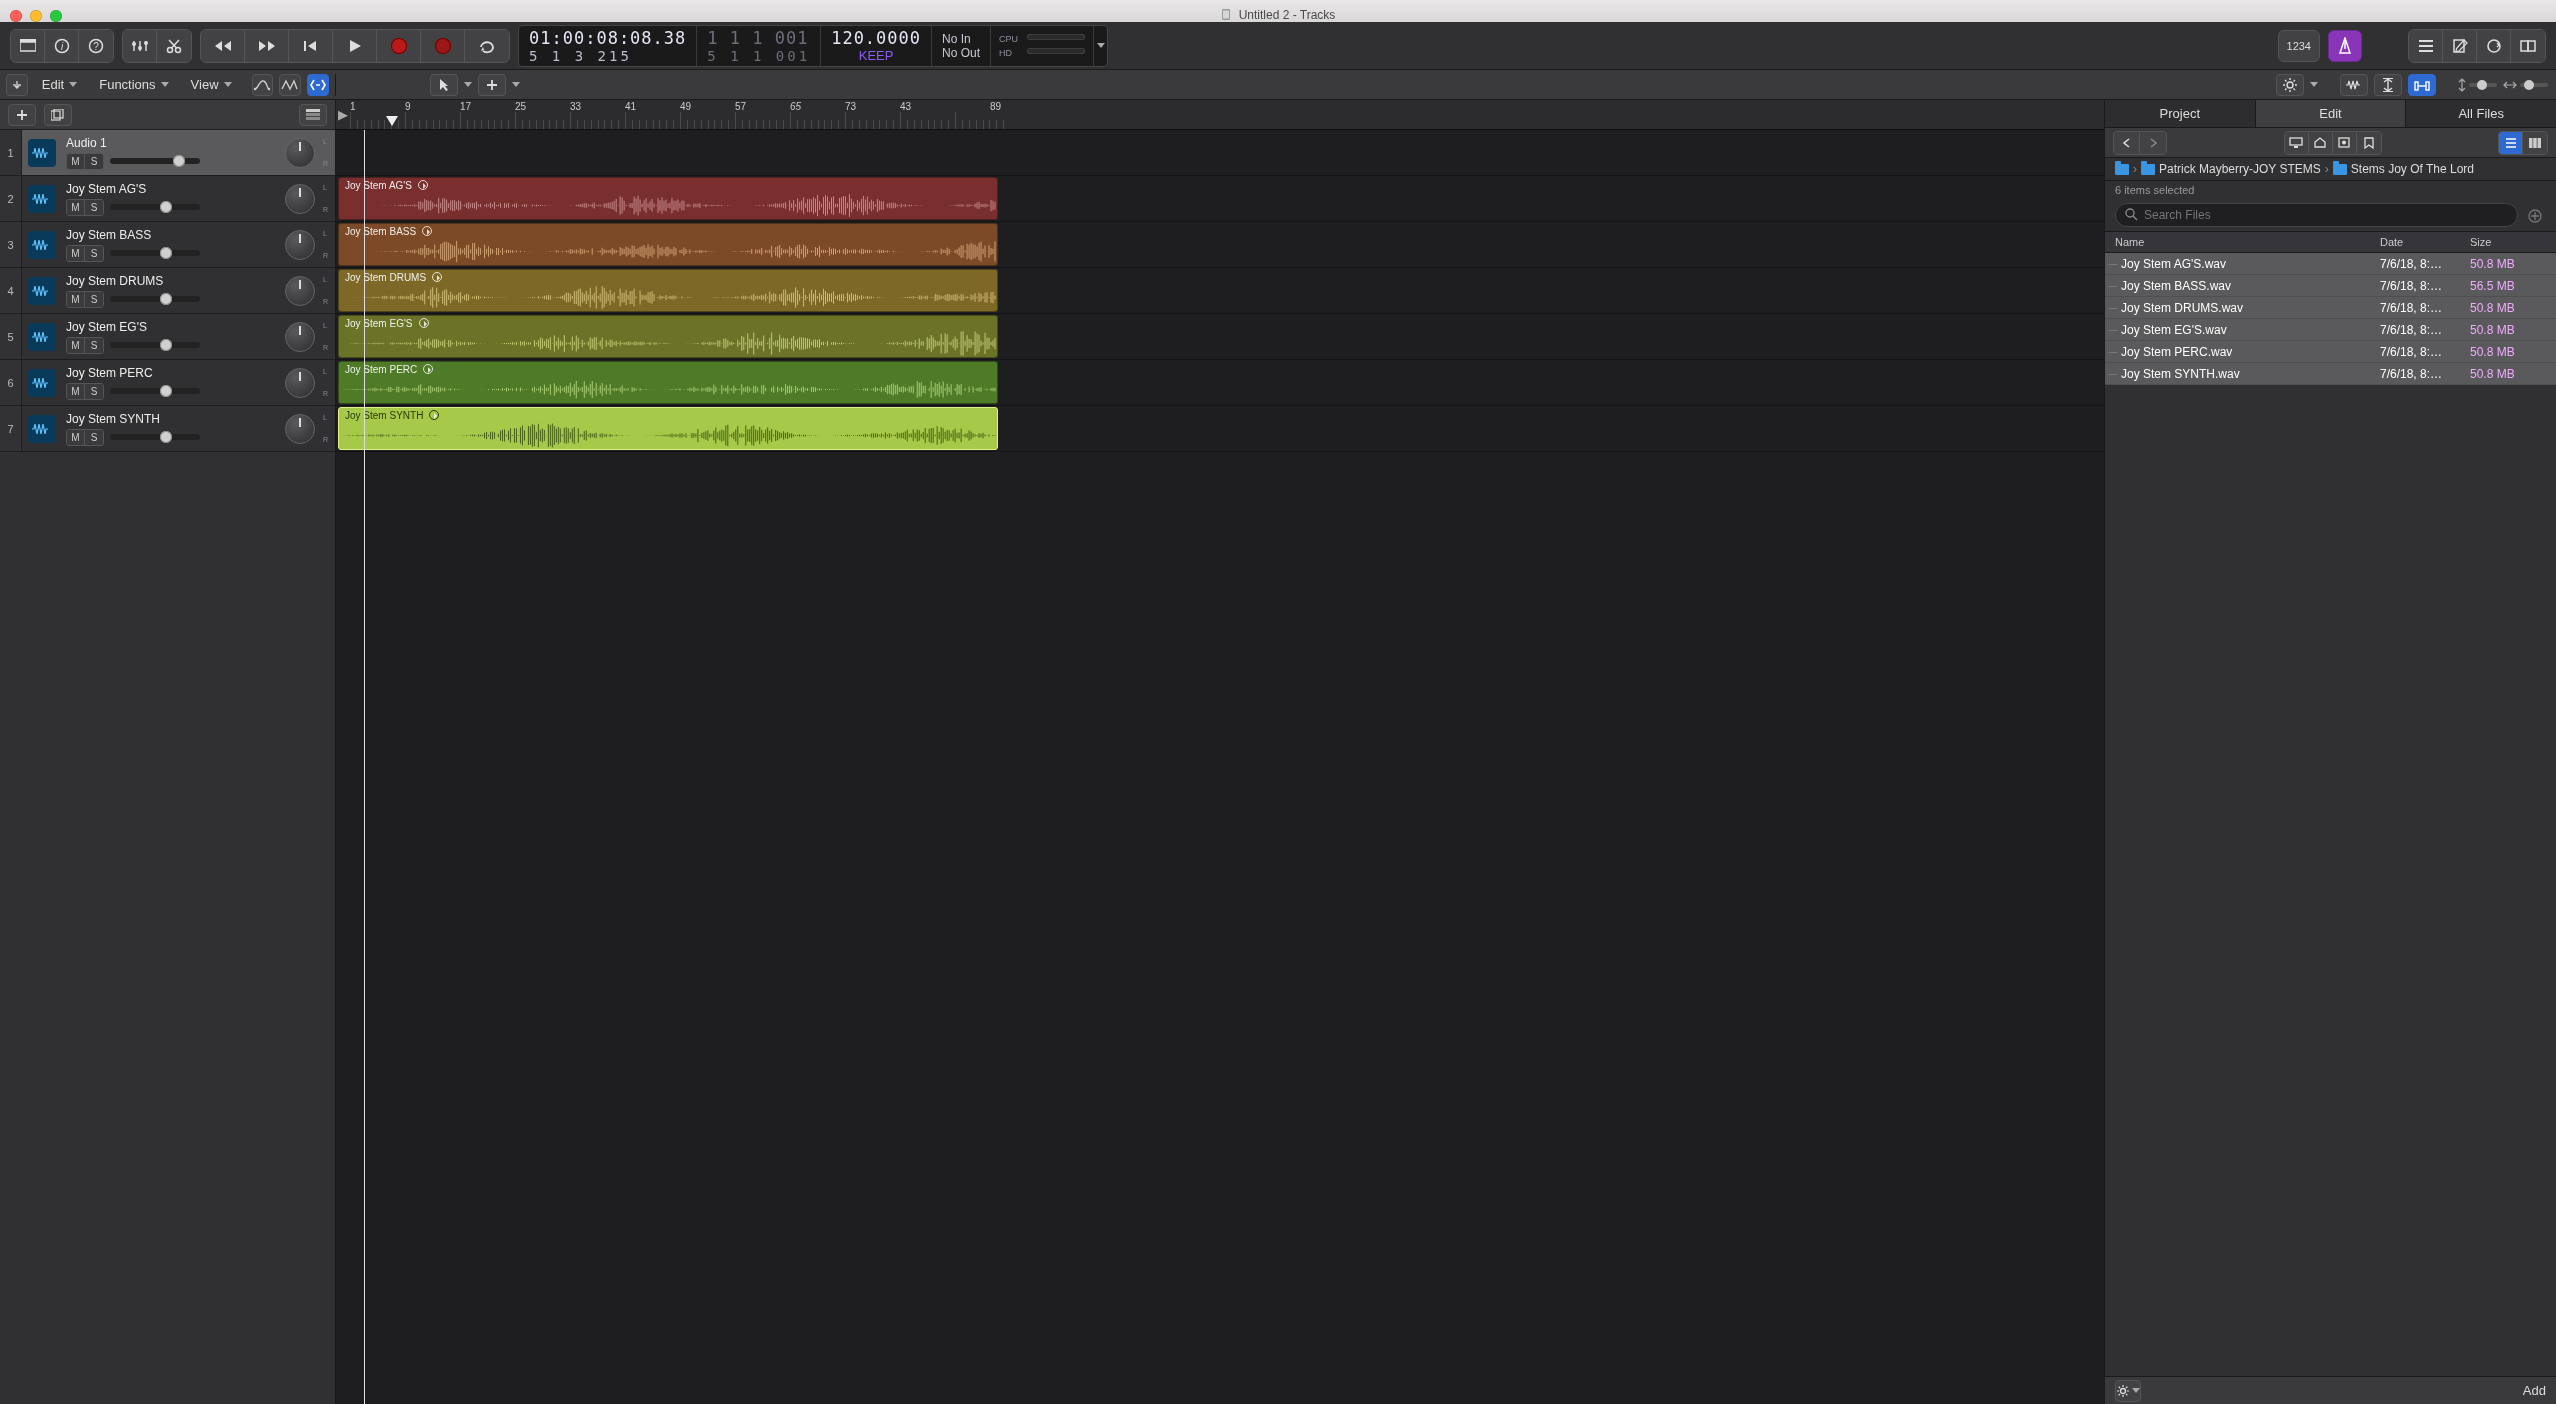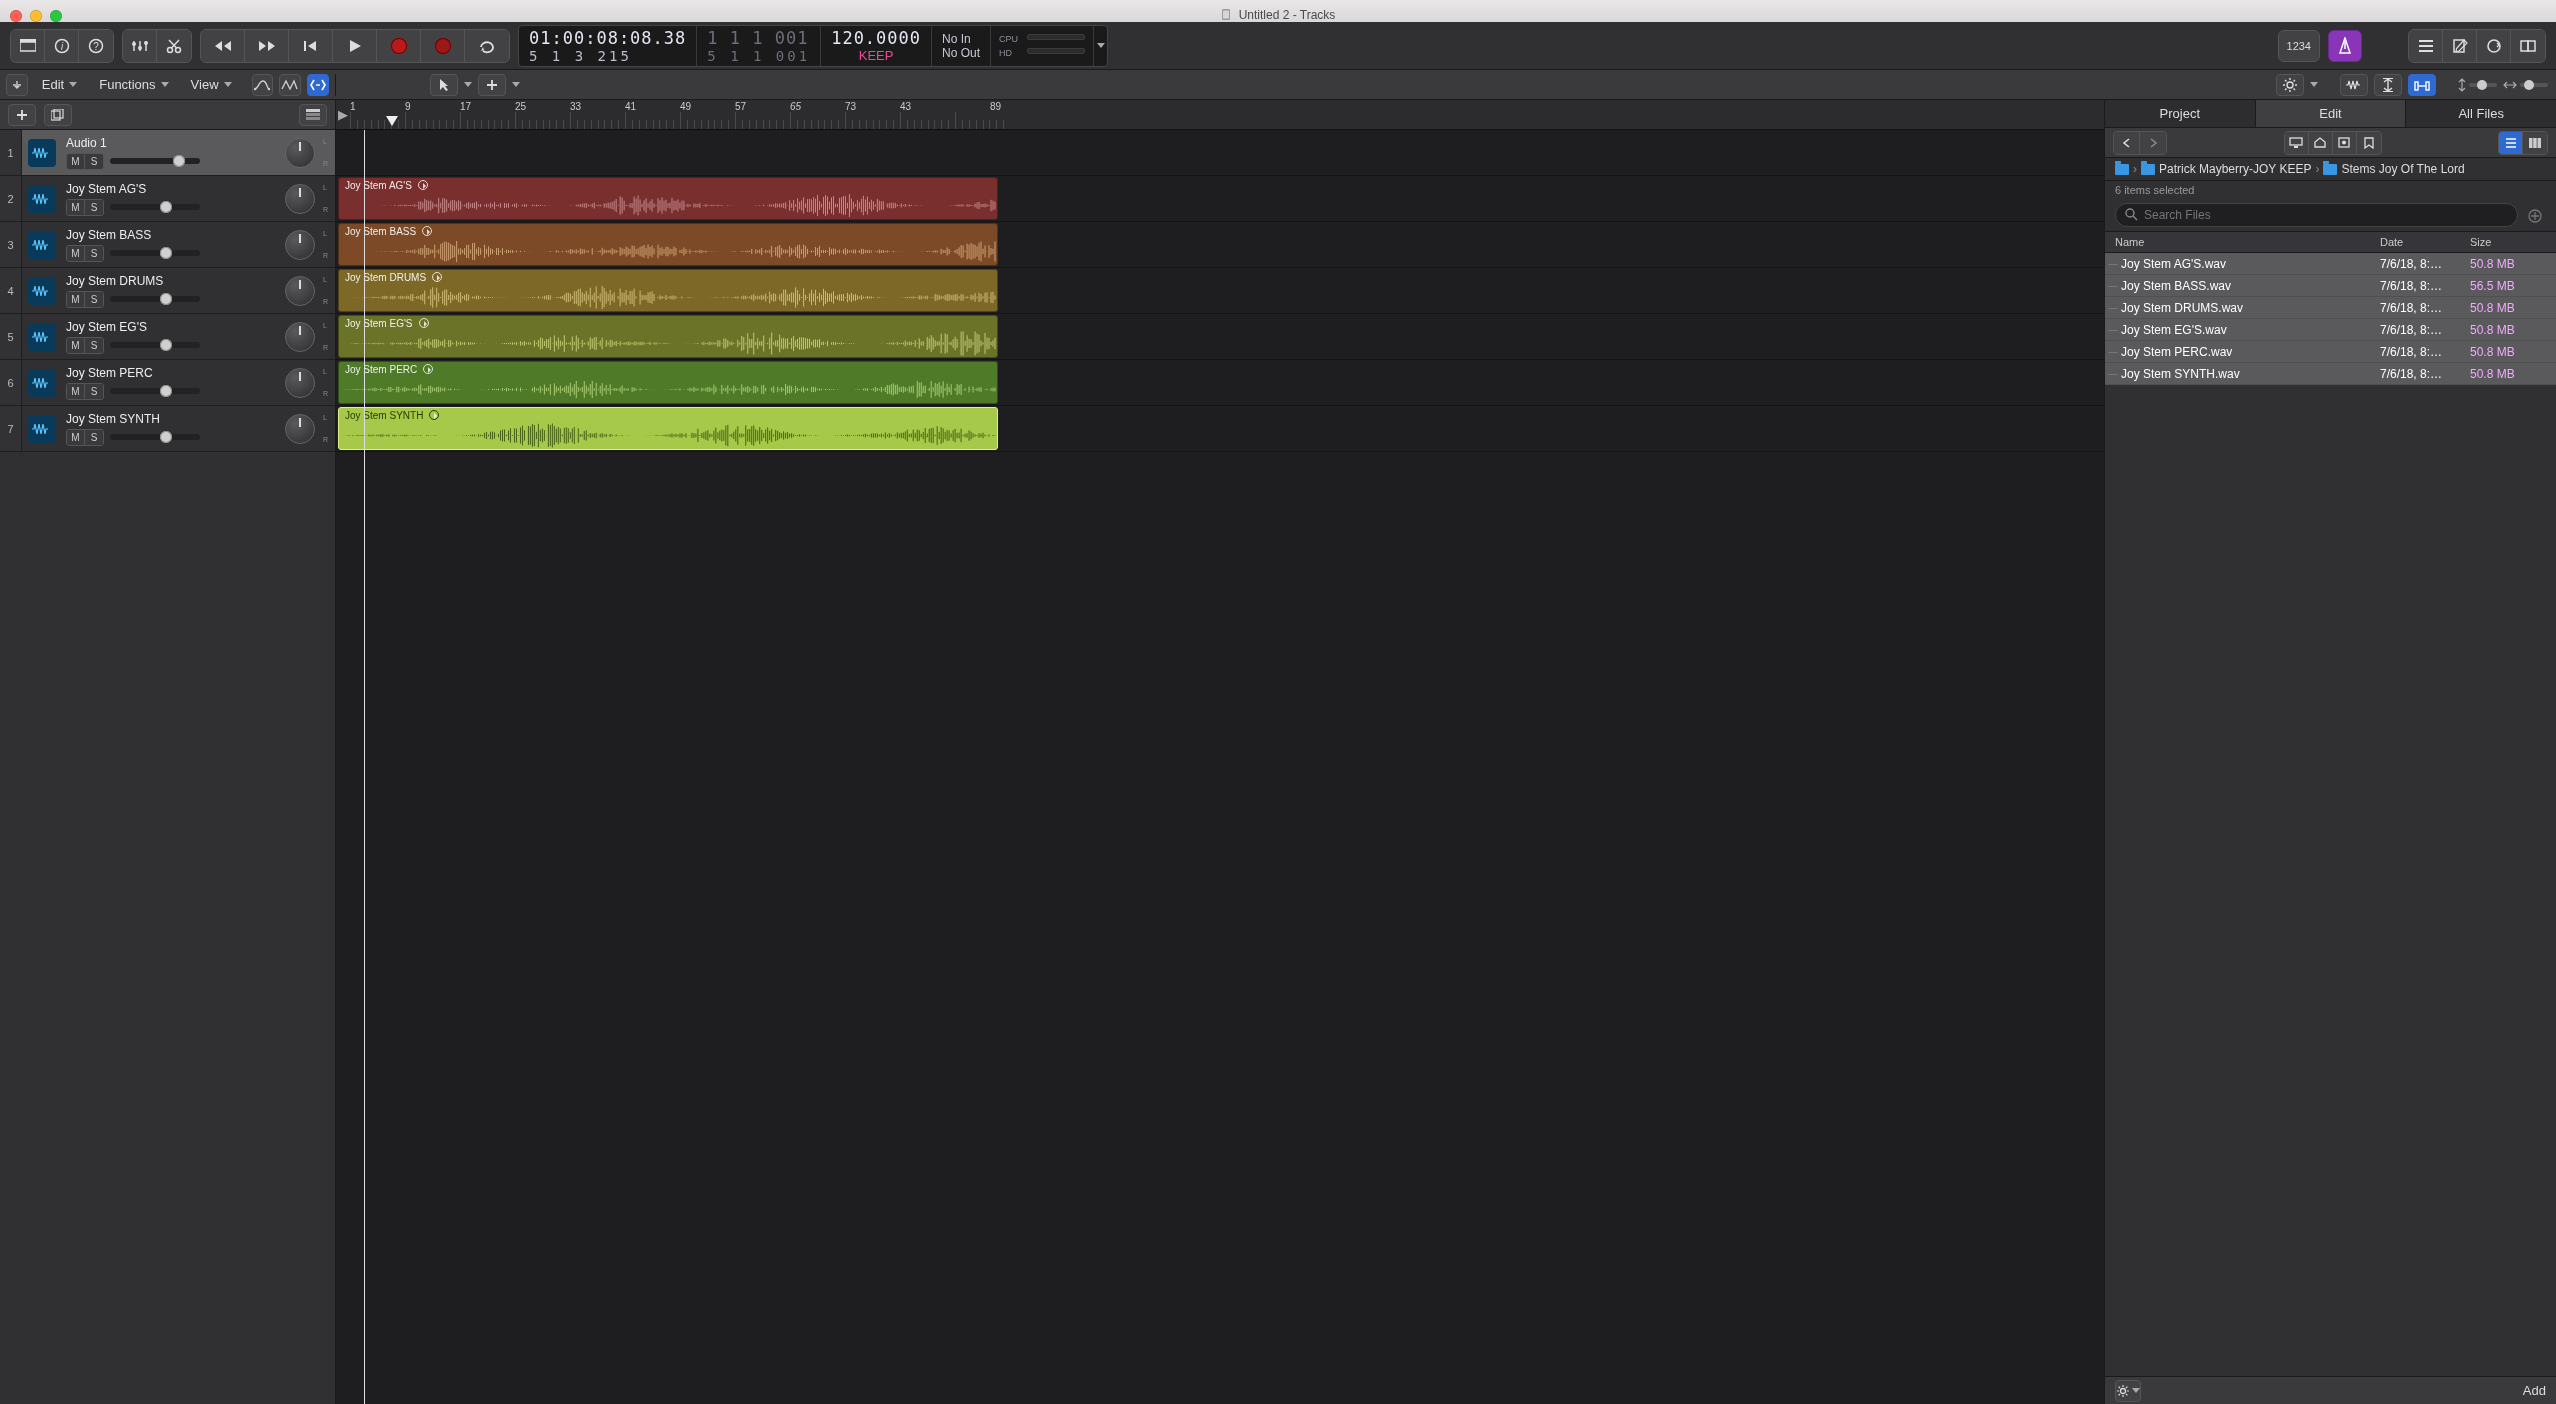--- a/index.html
+++ b/index.html
@@ -37,21 +37,21 @@
   .ctl-btn.big{width:44px}
   .rec-dot{width:16px;height:16px;border-radius:50%;background:#bb1a1a;box-shadow:0 0 0 1px #6b0000 inset}
   .rec-dot.solid{background:#9c1818}
 
   
   .lcd{flex:0 0 auto;height:42px;background:var(--lcd);border:1px solid #444;border-radius:4px;display:flex;align-items:stretch;color:var(--lcd-txt)}
   .lcd-seg{border-right:1px solid #3a3a3a;display:flex;flex-direction:column;justify-content:center;padding:0 10px}
   .lcd-num-big{font-family:ui-monospace,Menlo,monospace;font-size:17px;letter-spacing:1px;color:#e4e6f3}
   .lcd-num-sm{font-family:ui-monospace,Menlo,monospace;font-size:14px;color:#b9bccc;letter-spacing:3px}
   .lcd-dim{color:#6c6e7a}
-  .lcd-keep{color:#ec4899;font-size:13px;text-align:center}
+  .lcd-keep{color:#8b5cf6;font-size:13px;text-align:center}
   .lcd-noio{font-size:12px}
   .lcd-meters{display:flex;flex-direction:column;justify-content:center;gap:4px;padding:4px 8px}
   .lcd-mrow{display:flex;align-items:flex-start;gap:6px}
   .lcd-lbl{font-size:9px;color:#8c8e9b;width:22px}
   .lcd-bar{width:58px;height:6px;background:#2b2b2b;border:1px solid #3c3c3c;border-radius:2px}
   .lcd-drop{width:14px;display:flex;align-items:center;justify-content:center;border-left:1px solid #3a3a3a}
 
   .spacer{flex:1}
   .ctl-right{display:flex;gap:8px;align-items:center}
   .btn-1234{padding:0 8px;height:32px;display:flex;align-items:center;background:var(--bg4);border-radius:6px;border:1px solid #555;font-size:11px;color:#ddd}
@@ -911,21 +911,21 @@
               <rect x="4.2" y="0" width="3.5" height="10" fill="#ccc"></rect>
               <rect x="8.5" y="0" width="3.5" height="10" fill="#ccc"></rect>
             </svg>
           </div>
       </div>
     </div>
     <div class="br-path">
       <div class="folder-ico"></div>
       <span class="br-sep">›</span>
       <div class="folder-ico"></div>
-      <span>Patrick Mayberry-JOY KEEP</span>
+      <span>Patrick Mayberry-JOY STEMS</span>
       <span class="br-sep">›</span>
       <div class="folder-ico"></div>
       <span>Stems Joy Of The Lord</span>
     </div>
     <div class="br-status">6 items selected</div>
     <div class="br-search">
       <span class="sico">
           <svg width="13" height="13">
             <circle cx="5" cy="5" r="4" fill="none" stroke="#888" stroke-width="1.4"></circle>
             <path d="M8 8l4 4" stroke="#888" stroke-width="1.4"></path>

